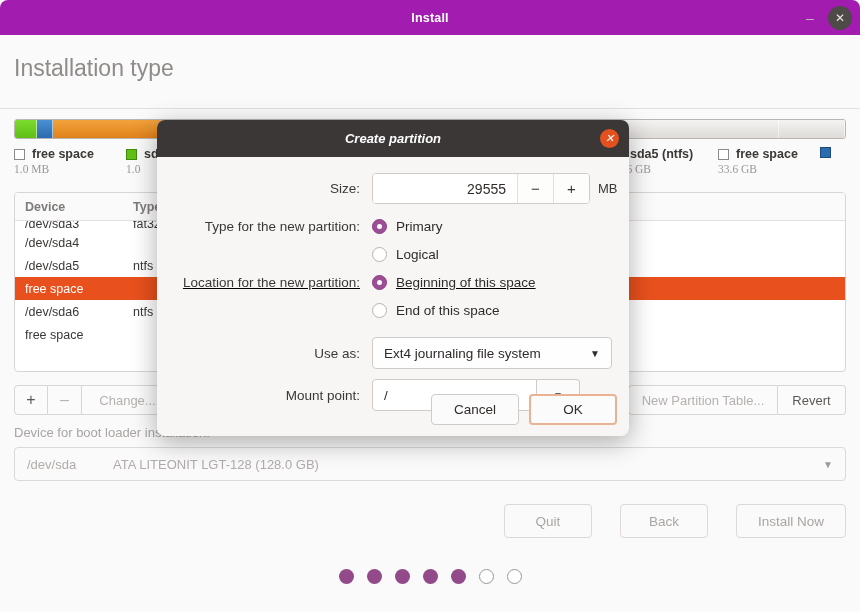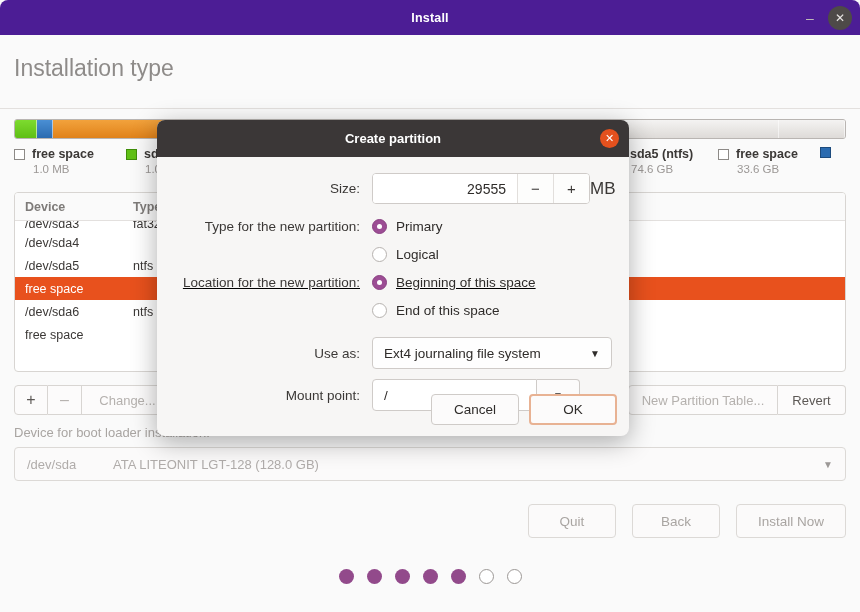--- a/index.html
+++ b/index.html
@@ -7,21 +7,21 @@
     width: 860px; height: 612px;
     font-family: "Liberation Sans", sans-serif;
     overflow: hidden;
     background: #fafafa;
   }
 
   
   .titlebar {
     position: absolute; top: 0; left: 0;
     width: 860px; height: 35px;
-    background: #4c1d95;
+    background: #a21caf;
     display: flex; align-items: center; justify-content: center;
     border-top-left-radius: 8px; border-top-right-radius: 8px;
   }
   .titlebar-title {
     color: #ffffff; font-size: 12.5px; font-weight: bold;
     letter-spacing: .2px;
   }
   .win-ctrls {
     position: absolute; right: 8px; top: 0; height: 35px;
     display: flex; align-items: center; gap: 6px;
@@ -68,21 +68,21 @@
     position: absolute; left: 14px; top: 112px; width: 832px;
     height: 38px;
   }
   .legend-item { position: absolute; top: 0; }
   .legend-row { display: flex; align-items: center; gap: 7px; }
   .swatch { width: 11px; height: 11px; border: 1px solid #8d8a87; }
   .swatch.white  { background: #ffffff; }
   .swatch.green  { background: #60c016; border-color:#3f8e09; }
   .swatch.blue   { background: #2b6bb0; border-color:#1d4b7d; }
   .legend-name { font-size: 12.5px; font-weight: bold; color: #3b3836; white-space: nowrap;}
-  .legend-size { font-size: 11.5px; color: #9b9795; margin-left: 19px; margin-top: 2px;}
+  .legend-size { font-size: 11.5px; color: #9b9795; margin-top: 2px; font-family: Liberation Serif, serif;}
 
   
   .ptable {
     position: absolute; left: 14px; top: 157px;
     width: 832px; height: 180px;
     background: #ffffff;
     border: 1px solid #d8d5d2; border-radius: 4px;
     overflow: hidden;
   }
   .pt-head {
@@ -140,21 +140,21 @@
     display: flex; align-items: center;
     font-size: 13px; color: #b0acaa;
     padding: 0 12px;
   }
   .boot-dev { width: 86px; }
   .caret-bs { margin-left: auto; color: #9c9896; font-size: 10px; }
 
   
   .bottom-btns {
     position: absolute; right: 14px; top: 469px;
-    display: flex; gap: 16px;
+    display: flex; gap: 28px;
   }
   .bbtn {
     height: 34px; min-width: 88px; padding: 0 18px;
     border: 1px solid #dcd9d6; border-radius: 4px;
     background: #fbfafa; color: #a9a5a2; font-size: 13.5px;
     display: flex; align-items: center; justify-content: center;
   }
   .bbtn.install { min-width: 110px; }
 
   
@@ -172,20 +172,21 @@
     width: 472px; height: 316px;
     border-radius: 8px;
     box-shadow: 0 6px 26px rgba(0,0,0,.32);
     overflow: hidden;
     background: #f7f6f5;
   }
   .dlg-head {
     height: 37px; background: #3b3737;
     display: flex; align-items: center; justify-content: center;
     position: relative;
+    font-style: italic;
   }
   .dlg-title { color: #ffffff; font-size: 13px; font-weight: bold; }
   .dlg-close {
     position: absolute; right: 10px; top: 9px;
     width: 19px; height: 19px; border-radius: 50%;
     background: #e4511e; color: #fff; font-size: 11px;
     display: flex; align-items: center; justify-content: center;
     line-height: 1;
   }
   .dlg-body { position: relative; height: 279px; }
@@ -204,21 +205,21 @@
   }
   .spin-input {
     width: 144px; display: flex; align-items: center; justify-content: flex-end;
     padding-right: 11px; font-size: 14px; color: #2f2c2a; background:#fff;
   }
   .spin-btn {
     width: 36px; display: flex; align-items: center; justify-content: center;
     border-left: 1px solid #e2dfdc; background: #fdfdfc;
     font-size: 15px; color: #3b3836;
   }
-  .unit { margin-left: 0; font-size: 17px; color: #3b3836; }
+  .unit { margin-left: 8px; font-size: 13px; color: #3b3836; }
 
   
   .radio-line { display: flex; align-items: center; gap: 9px; }
   .radio {
     width: 15px; height: 15px; border-radius: 50%;
     border: 1px solid #b6b2af; background: #fff;
     display: flex; align-items: center; justify-content: center;
   }
   .radio.checked { background: #9c4d94; border-color: #8a3f82; }
   .radio.checked::after {

